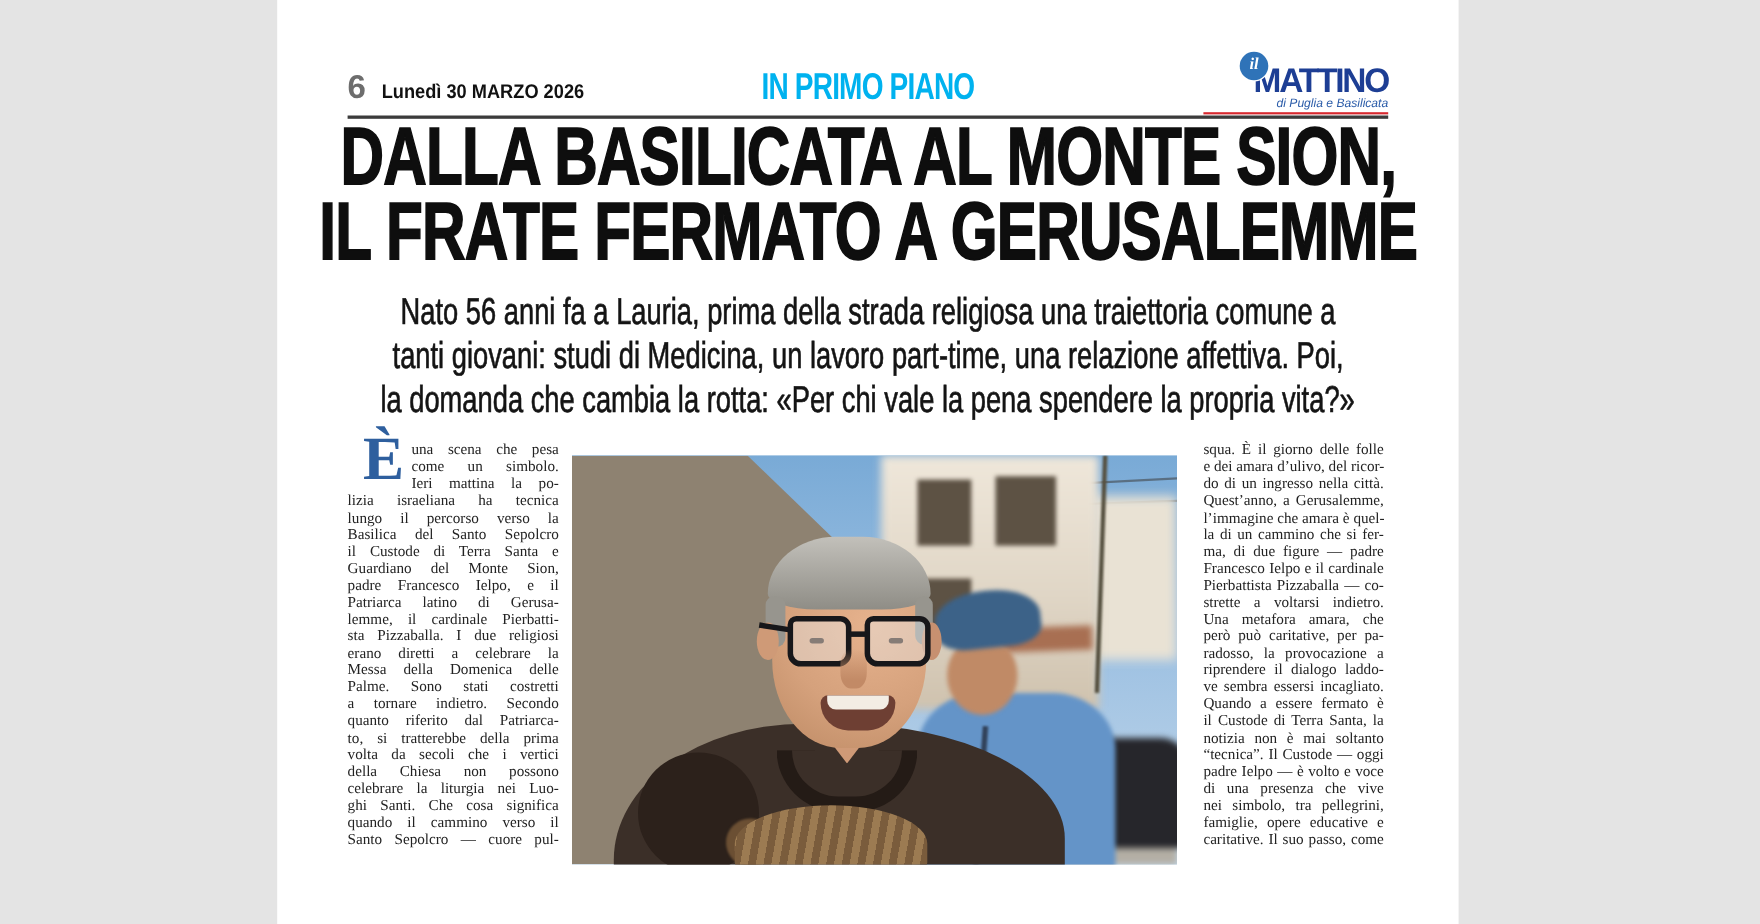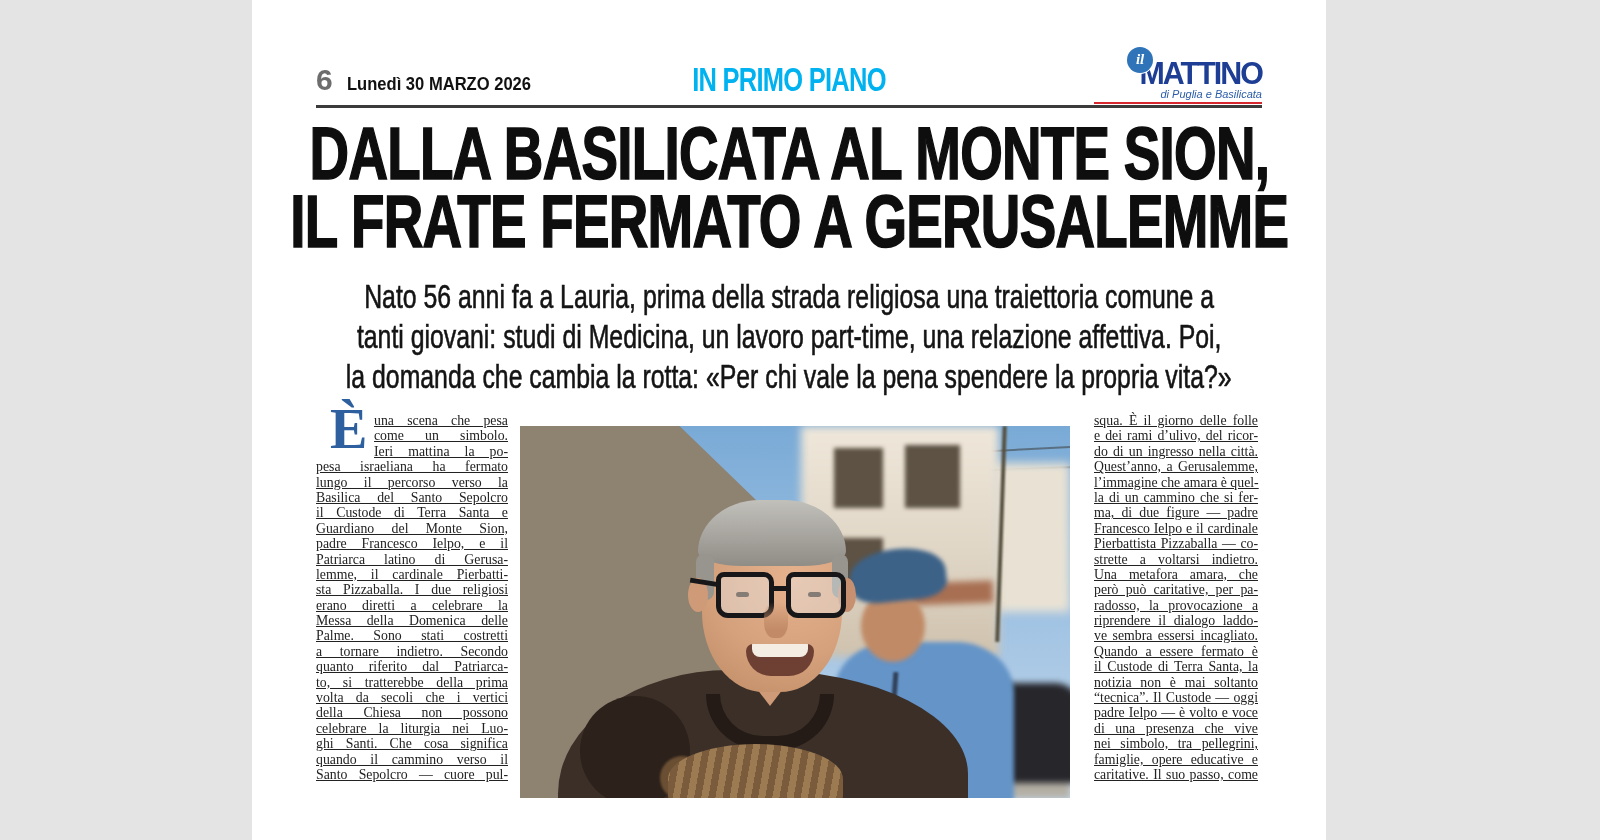--- a/index.html
+++ b/index.html
@@ -32,37 +32,37 @@
   .logo-underline { height:2px; background:#d7282f; margin-top:2px; }
 
   
   .kicker { margin-top:14px; height:36px; overflow:visible; }
   .kicker-row { white-space:nowrap; transform:scaleX(0.78); transform-origin:left center;
                 font-size:33px; color:#151515; }
   .kicker-hi { color:#d7282f; font-weight:bold; font-style:italic; letter-spacing:-0.5px;
                margin-right:10px; }
 
   
-  .headline { margin-top:12px; display:flex; flex-direction:column; align-items:center; }
+  .headline { display:flex; flex-direction:column; align-items:center; }
   .hl { white-space:nowrap; font-size:74px; font-weight:bold; color:#0e0e0e;
         letter-spacing:-1px; line-height:68px; transform:scaleX(0.74);
         -webkit-text-stroke:1.6px #0e0e0e; }
   .subhead { margin-top:20px; display:flex; flex-direction:column; align-items:center;text-align:right; }
   .shl { white-space:nowrap; font-size:34px; font-weight:normal; color:#141414;
          line-height:40px; transform:scaleX(0.73); -webkit-text-stroke:0.6px #141414; }
 
   
   .body-row { margin-top:17px; display:flex; }
   .col { font-family:"Liberation Serif", serif; font-size:13.8px; line-height:15.4px;
          color:#222; }
   .col-left  { width:192px; position:relative; }
   .col-right { width:164px; }
   .gap-a { width:12px; } .gap-b { width:24px; }
   .bl { text-align:justify; text-align-last:justify; height:15.4px; overflow:visible;
-        white-space:nowrap;text-decoration:underline; }
+        white-space:nowrap; }
   .col-left .lines .bl:nth-child(-n+3) { padding-left:58px; }
   .dropcap { position:absolute; left:14px; top:-12px; font-family:"Liberation Serif", serif;
              font-weight:bold; font-size:56px; line-height:56px; color:#2e5f9e; }
 
   
   .photo { width:550px; height:372px; margin-top:13px; position:relative; overflow:hidden;
            background:linear-gradient(180deg,#79aad6 0%, #9cc0e2 45%, #c3d8ea 100%); }
   .photo * { position:absolute; }
   .ph-wire { height:2px; background:rgba(60,60,60,.55); }
   .w1 { left:55%; top:26px; width:48%; transform:rotate(-3deg); }
@@ -184,21 +184,21 @@
       </div>
 
     <div class="body-row">
 
       <div class="col col-left">
         <span class="dropcap">È</span>
         <div class="lines">
             <div class="bl">una scena che pesa</div>
             <div class="bl">come un simbolo.</div>
             <div class="bl">Ieri mattina la po-</div>
-            <div class="bl">pesa israeliana ha fermato</div>
+            <div class="bl">lizia israeliana ha tecnica</div>
             <div class="bl">lungo il percorso verso la</div>
             <div class="bl">Basilica del Santo Sepolcro</div>
             <div class="bl">il Custode di Terra Santa e</div>
             <div class="bl">Guardiano del Monte Sion,</div>
             <div class="bl">padre Francesco Ielpo, e il</div>
             <div class="bl">Patriarca latino di Gerusa-</div>
             <div class="bl">lemme, il cardinale Pierbatti-</div>
             <div class="bl">sta Pizzaballa. I due religiosi</div>
             <div class="bl">erano diretti a celebrare la</div>
             <div class="bl">Messa della Domenica delle</div>
@@ -256,21 +256,21 @@
         </div>
         <div class="fr-fur-ear"></div>
         <div class="fr-fur"></div>
       </div>
 
       <div class="gap-b"></div>
 
       <div class="col col-right">
         <div class="lines">
             <div class="bl">squa. È il giorno delle folle</div>
-            <div class="bl">e dei rami d’ulivo, del ricor-</div>
+            <div class="bl">e dei amara d’ulivo, del ricor-</div>
             <div class="bl">do di un ingresso nella città.</div>
             <div class="bl">Quest’anno, a Gerusalemme,</div>
             <div class="bl">l’immagine che amara è quel-</div>
             <div class="bl">la di un cammino che si fer-</div>
             <div class="bl">ma, di due figure — padre</div>
             <div class="bl">Francesco Ielpo e il cardinale</div>
             <div class="bl">Pierbattista Pizzaballa — co-</div>
             <div class="bl">strette a voltarsi indietro.</div>
             <div class="bl">Una metafora amara, che</div>
             <div class="bl">però può caritative, per pa-</div>

